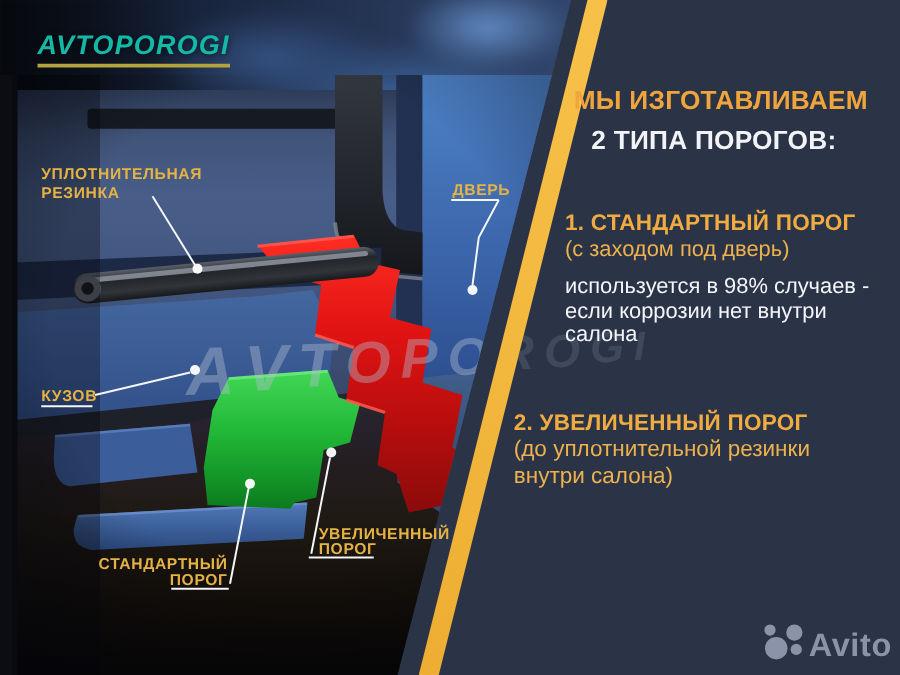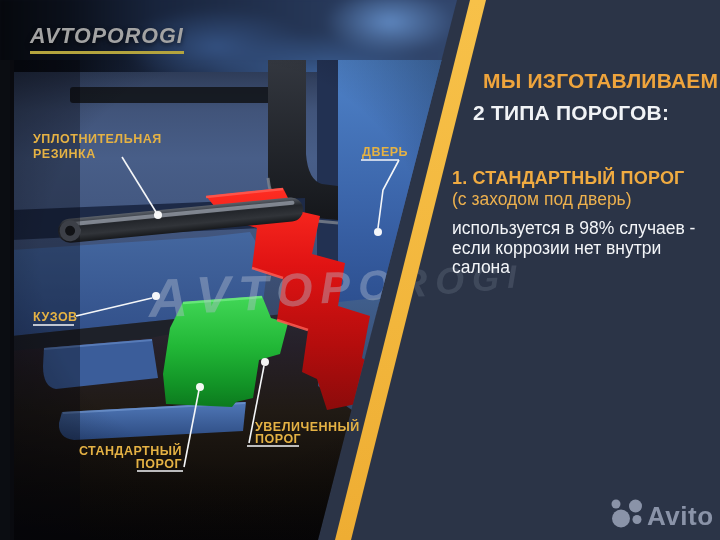--- a/index.html
+++ b/index.html
@@ -38,27 +38,27 @@
   .wm-panel{opacity:.15;}
   
   .stripe{
     position:absolute;left:0;top:0;width:720px;height:540px;
     clip-path:polygon(470px 0,486px 0,351px 540px,335px 540px);
     background:linear-gradient(180deg,#f7c149 0%,#f2b63c 60%,#eead33 100%);
   }
   
   .logo{position:absolute;left:30px;top:24px;}
   .logo-text{
-    font-size:21.5px;font-weight:bold;font-style:italic;color:#a3a3a3;
+    font-size:21.5px;font-weight:bold;font-style:italic;color:#14b8a6;
     letter-spacing:1px;text-shadow:0 2px 5px rgba(0,0,0,.65);
   }
   .logo-underline{width:154px;height:3px;background:#b4a43e;margin-top:2px;}
   
   .h-line{position:absolute;font-weight:800;font-size:21px;letter-spacing:.2px;line-height:21px;}
-  .h-line1{left:483px;top:70px;color:#efa43c;}
+  .h-line1{left:459px;top:70px;color:#efa43c;}
   .h-line2{left:473px;top:102px;color:#f1f3f6;}
   .section{position:absolute;width:300px;}
   .sec1{left:452px;top:168px;}
   .sec2{left:411px;top:327px;}
   .sec-title{font-size:18px;font-weight:800;color:#f0ab41;line-height:21px;letter-spacing:.2px;}
   .sec2 .sec-title{line-height:22px;}
   .sec-sub{font-size:17.5px;color:#edb14e;line-height:21px;white-space:pre-line;}
   .sec2 .sec-sub{font-size:18px;line-height:20.5px;}
   .sec-body{font-size:17.5px;color:#f3f5f8;line-height:19.5px;margin-top:9px;white-space:pre-line;}
   .sec2 .sec-body{margin-top:10px;line-height:19px;}
@@ -259,20 +259,23 @@
 
 <div class="section sec1">
   <div class="sec-title">1. СТАНДАРТНЫЙ ПОРОГ</div>
   <div class="sec-sub">(с заходом под дверь)</div>
   <div class="sec-body">используется в 98% случаев -
 если коррозии нет внутри
 салона</div>
 </div>
 
 <div class="section sec2">
+  <div class="sec-title">2. УВЕЛИЧЕННЫЙ ПОРОГ</div>
+  <div class="sec-sub">(до уплотнительной резинки
+внутри салона)</div>
 </div>
 
 <svg class="avito" width="112" height="36" viewBox="0 0 112 36">
   <g fill="#8a93a8">
     <circle cx="14" cy="22.5" r="9"></circle>
     <circle cx="28.5" cy="10" r="6.5"></circle>
     <circle cx="9" cy="8" r="4.5"></circle>
     <circle cx="30" cy="23.5" r="4.5"></circle>
     <text x="40" y="29" font-family="Liberation Sans, DejaVu Sans, sans-serif" font-size="26" font-weight="bold" letter-spacing=".5">Avito</text>
   </g>

